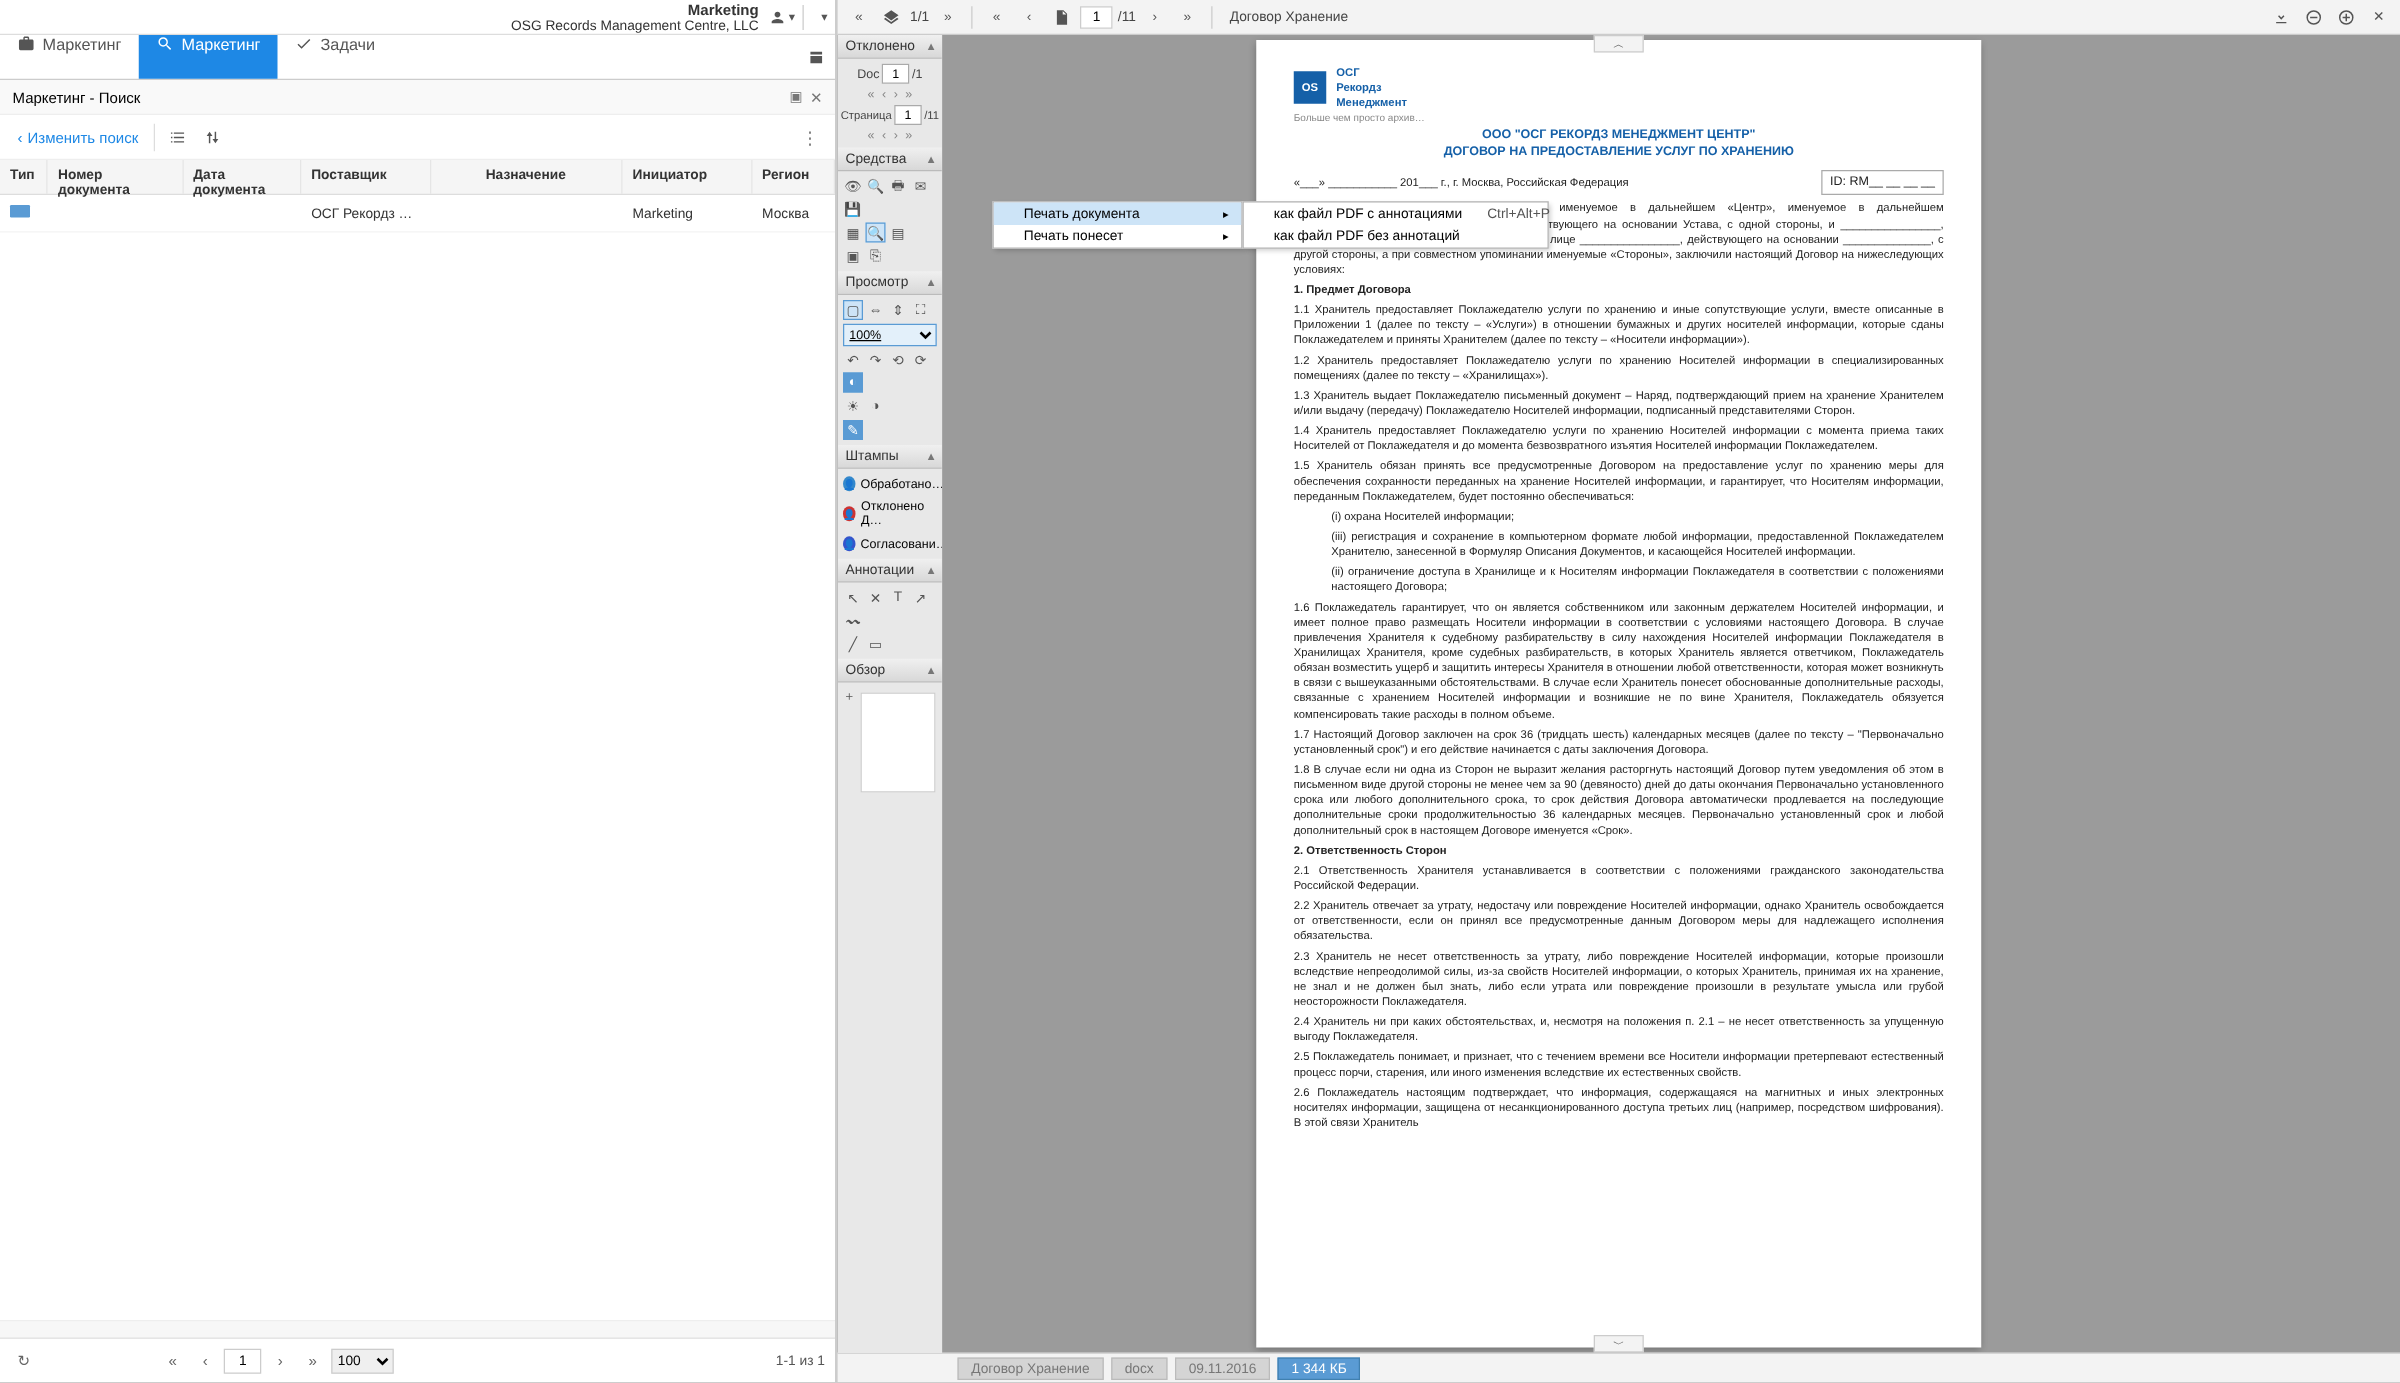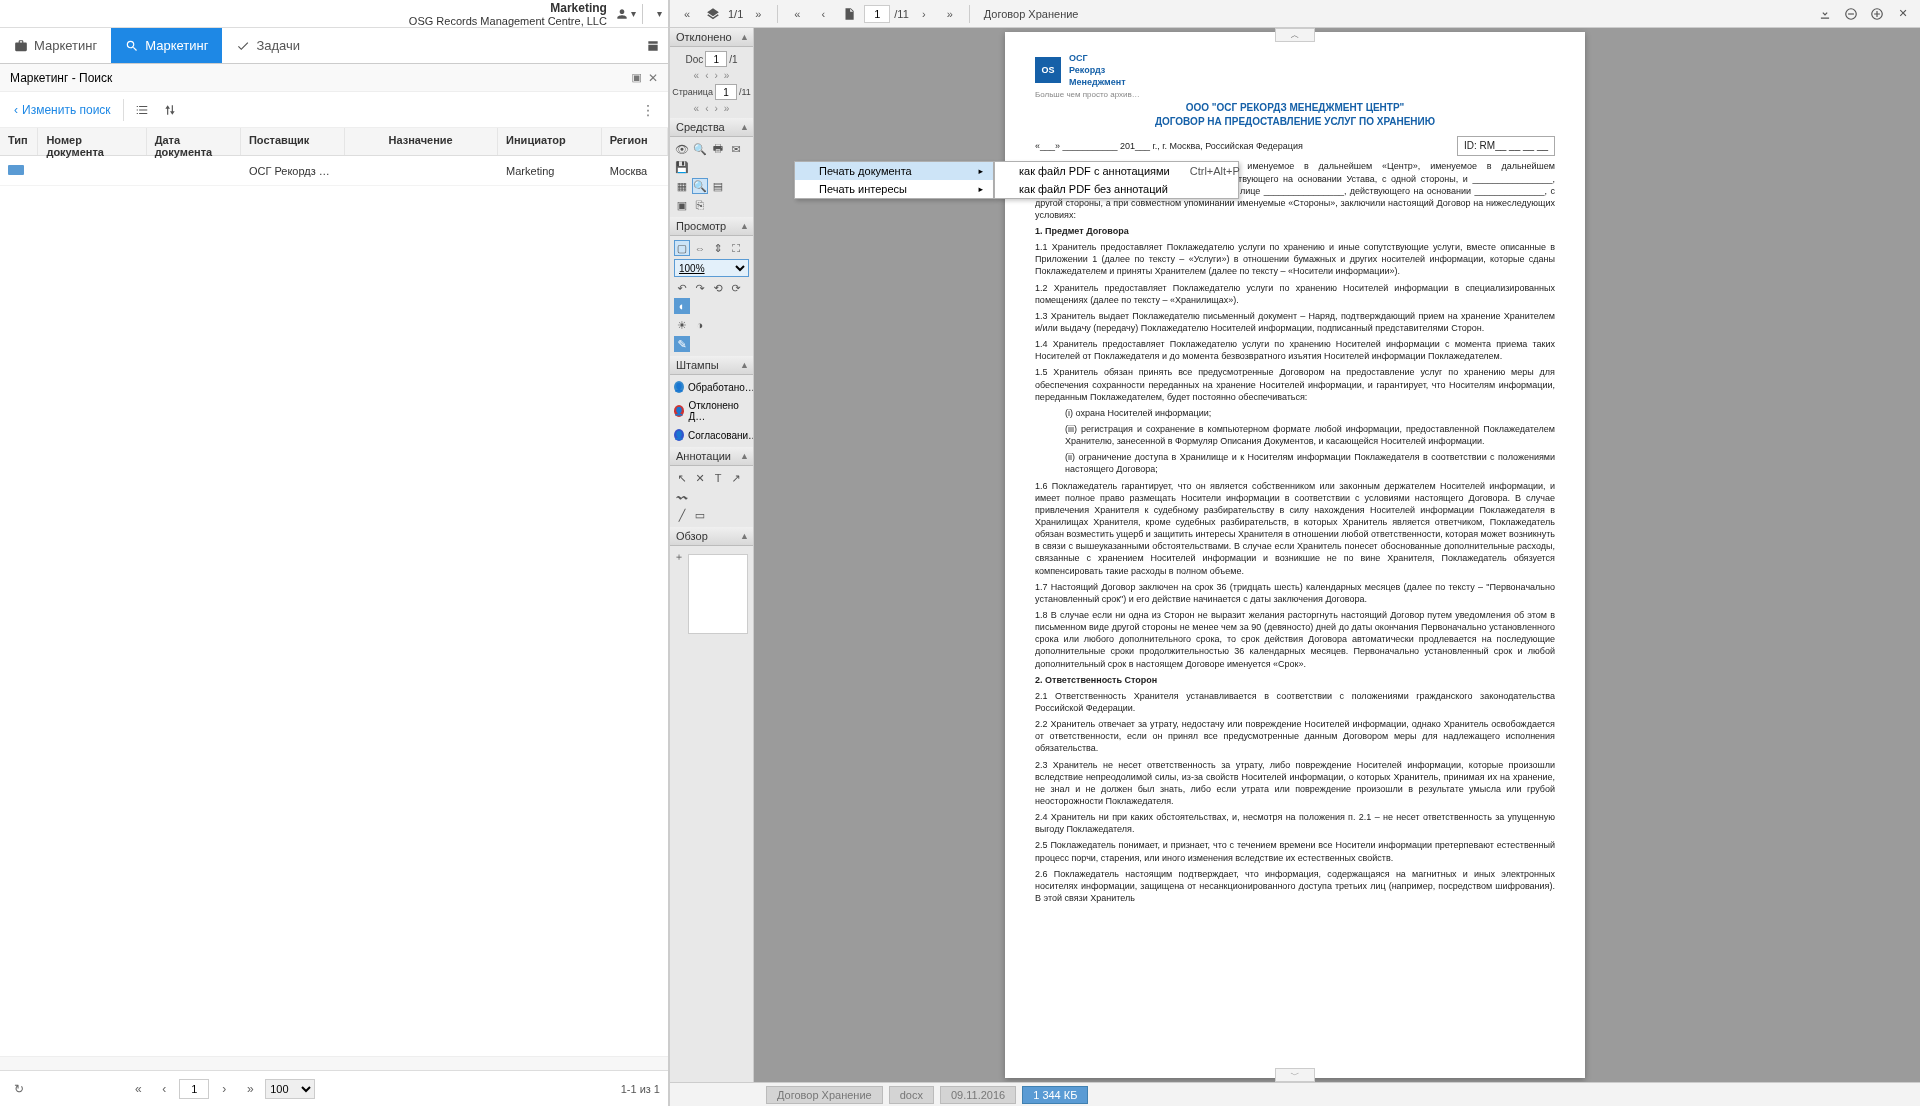--- a/index.html
+++ b/index.html
@@ -10,21 +10,21 @@
 
 .lp-header { display: flex; align-items: center; height: 28px; border-bottom: 1px solid #ddd; padding: 0 6px; }
 .lp-header-left { flex: 1; }
 .lp-header-right { text-align: right; font-size: 11px; color: #333; }
 .lp-header-right b { font-size: 12px; }
 .lp-header-user { margin-left: 8px; display: flex; align-items: center; gap: 2px; cursor: pointer; }
 .lp-header .sep { border-left: 1px solid #ccc; height: 20px; margin: 0 6px; }
 
 
 .lp-tabs { display: flex; height: 36px; border-bottom: 1px solid #ccc; align-items: stretch; }
-.lp-tab { display: flex; align-items: center; padding: 0 14px; gap: 6px; font-size: 13px; cursor: pointer; }
+.lp-tab { display: flex; padding: 0 14px; gap: 6px; font-size: 13px; cursor: pointer; }
 .lp-tab.active { background: #1e88e5; color: #fff; }
 .lp-tab.inactive { color: #555; }
 .lp-tabs-spacer { flex: 1; }
 .lp-tabs-icon { display: flex; align-items: center; padding: 0 8px; cursor: pointer; }
 
 
 .lp-subheader { display: flex; align-items: center; height: 28px; padding: 0 10px; background: #f9f9f9; border-bottom: 1px solid #eee; font-size: 12px; }
 .lp-subheader-title { flex: 1; }
 .lp-subheader-icons { display: flex; gap: 6px; }
 
@@ -402,21 +402,21 @@
     <div style="position:relative;flex:1;display:flex;flex-direction:column">
       <div class="rp-expand-top">︿</div>
       <div class="rp-doc-scroll">
 
         <div class="ctx-menu" style="left:40px;top:133px;width:200px">
           <div class="ctx-item hover">
             <span>Печать документа</span>
             <span class="ctx-arrow">▸</span>
           </div>
           <div class="ctx-item">
-            <span>Печать интересы</span>
+            <span>Печать понесет</span>
             <span class="ctx-arrow">▸</span>
           </div>
         </div>
         <div class="ctx-menu" style="left:240px;top:133px;width:245px">
           <div class="ctx-item">
             <span>как файл PDF с аннотациями</span>
             <span class="ctx-short">Ctrl+Alt+P</span>
           </div>
           <div class="ctx-item">
             <span>как файл PDF без аннотаций</span>

